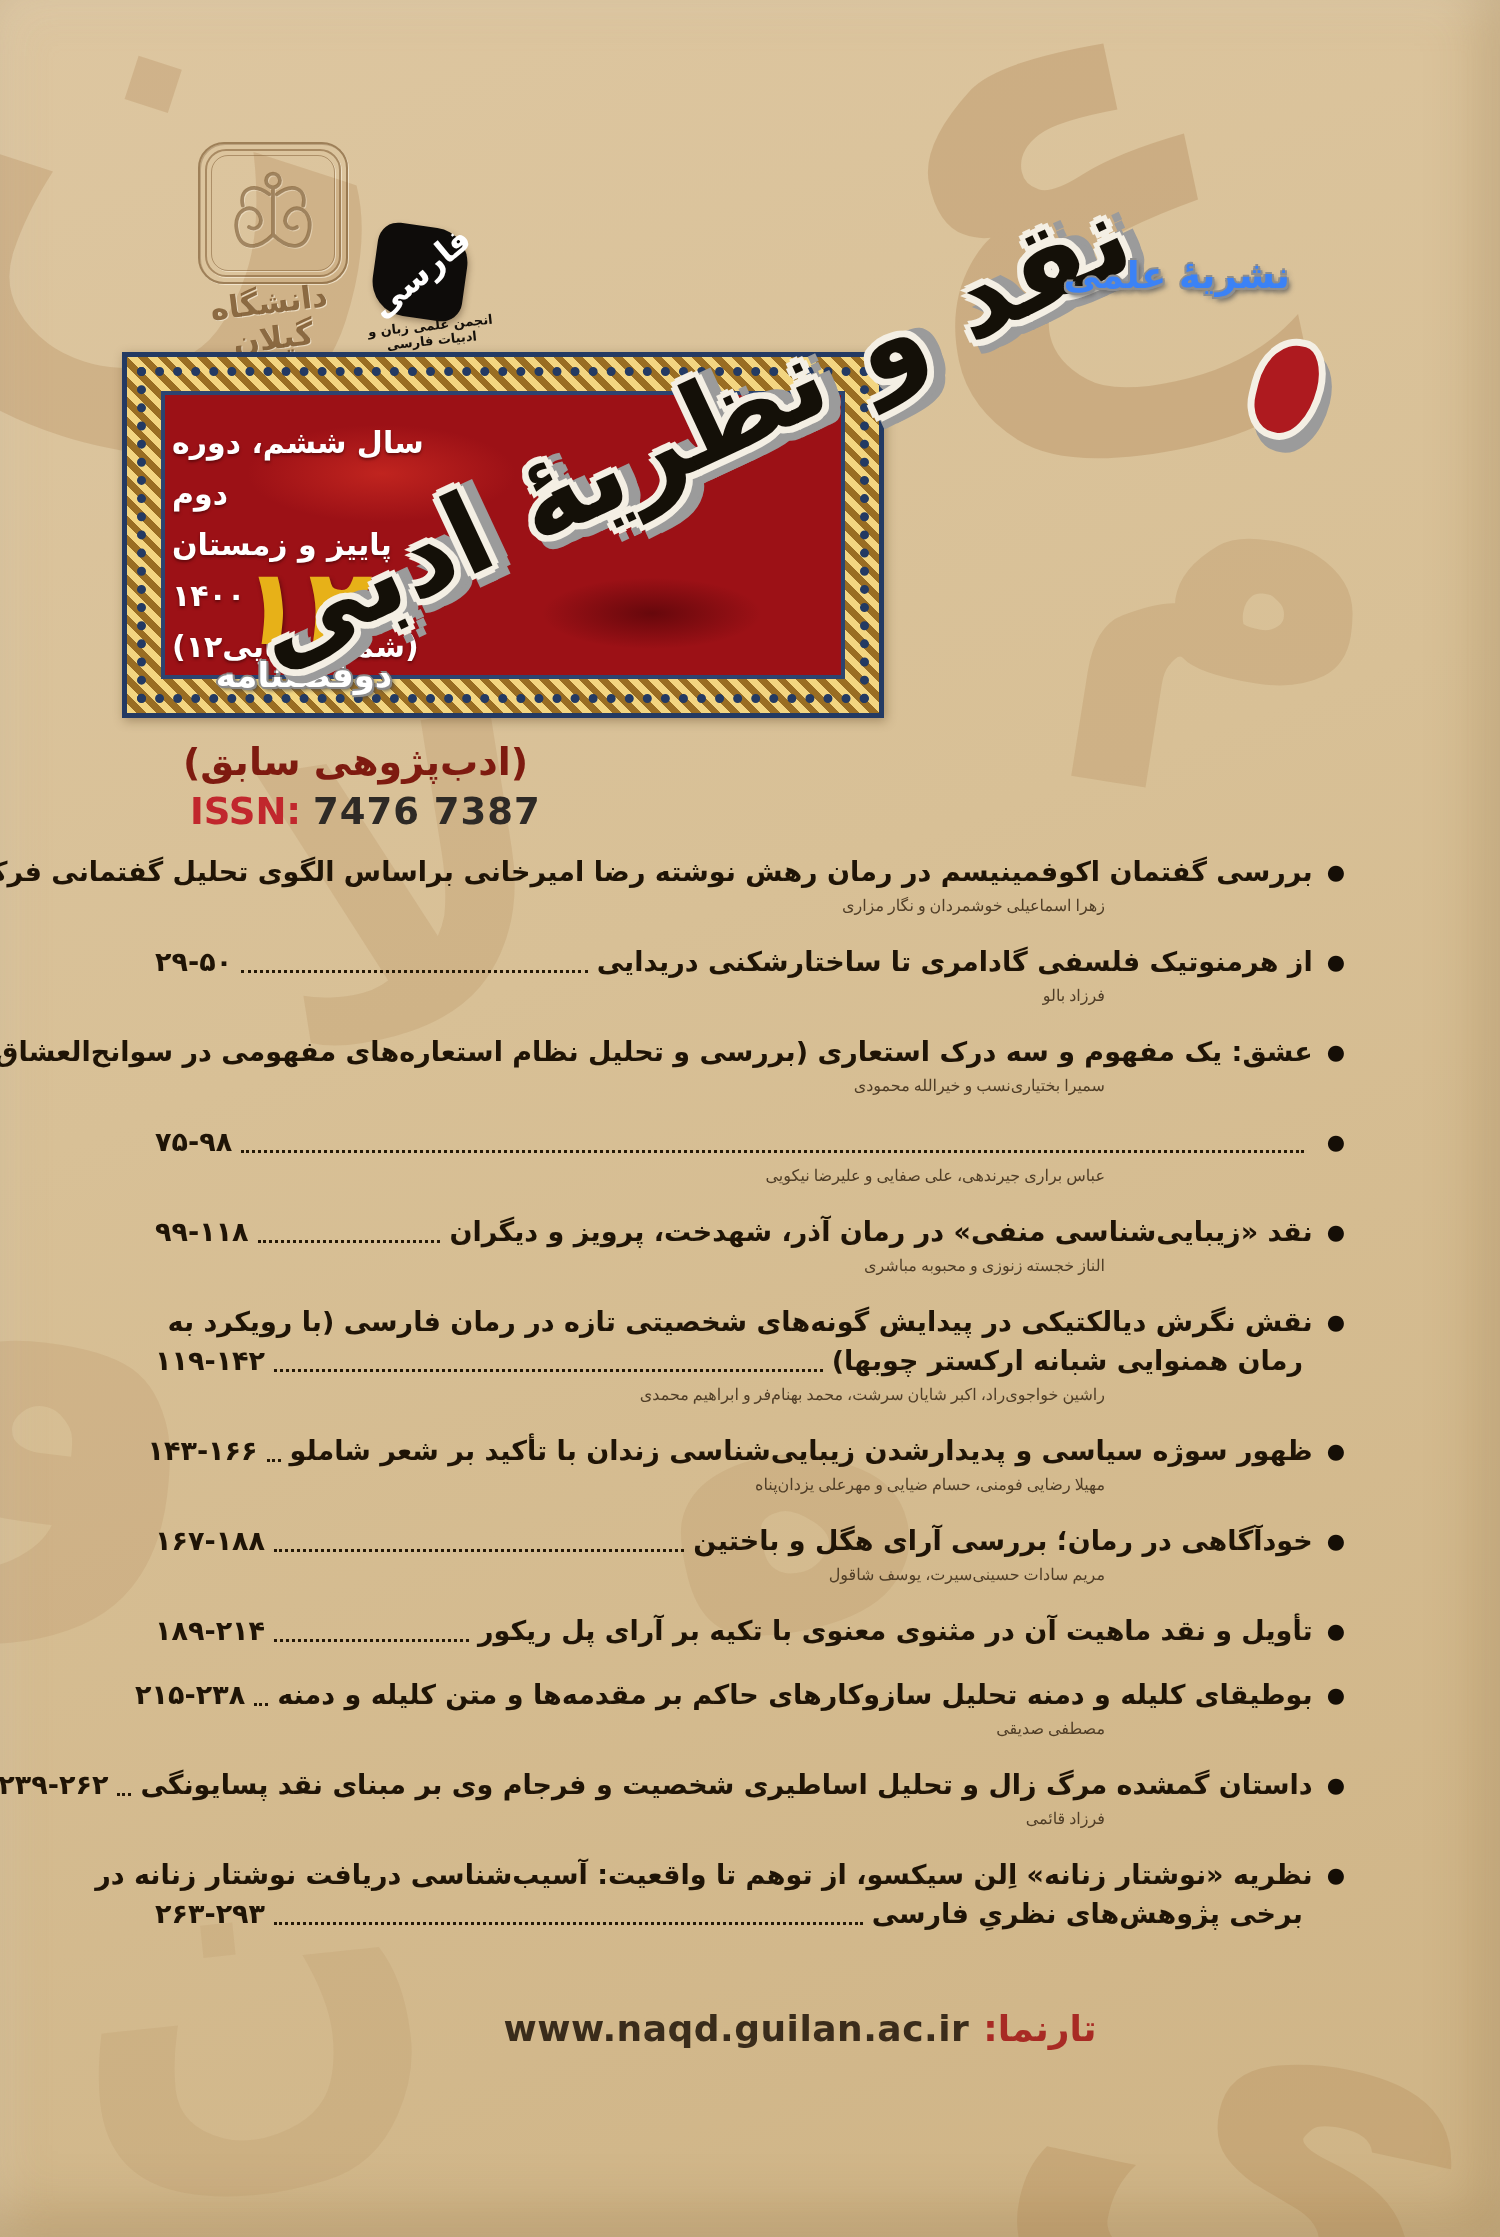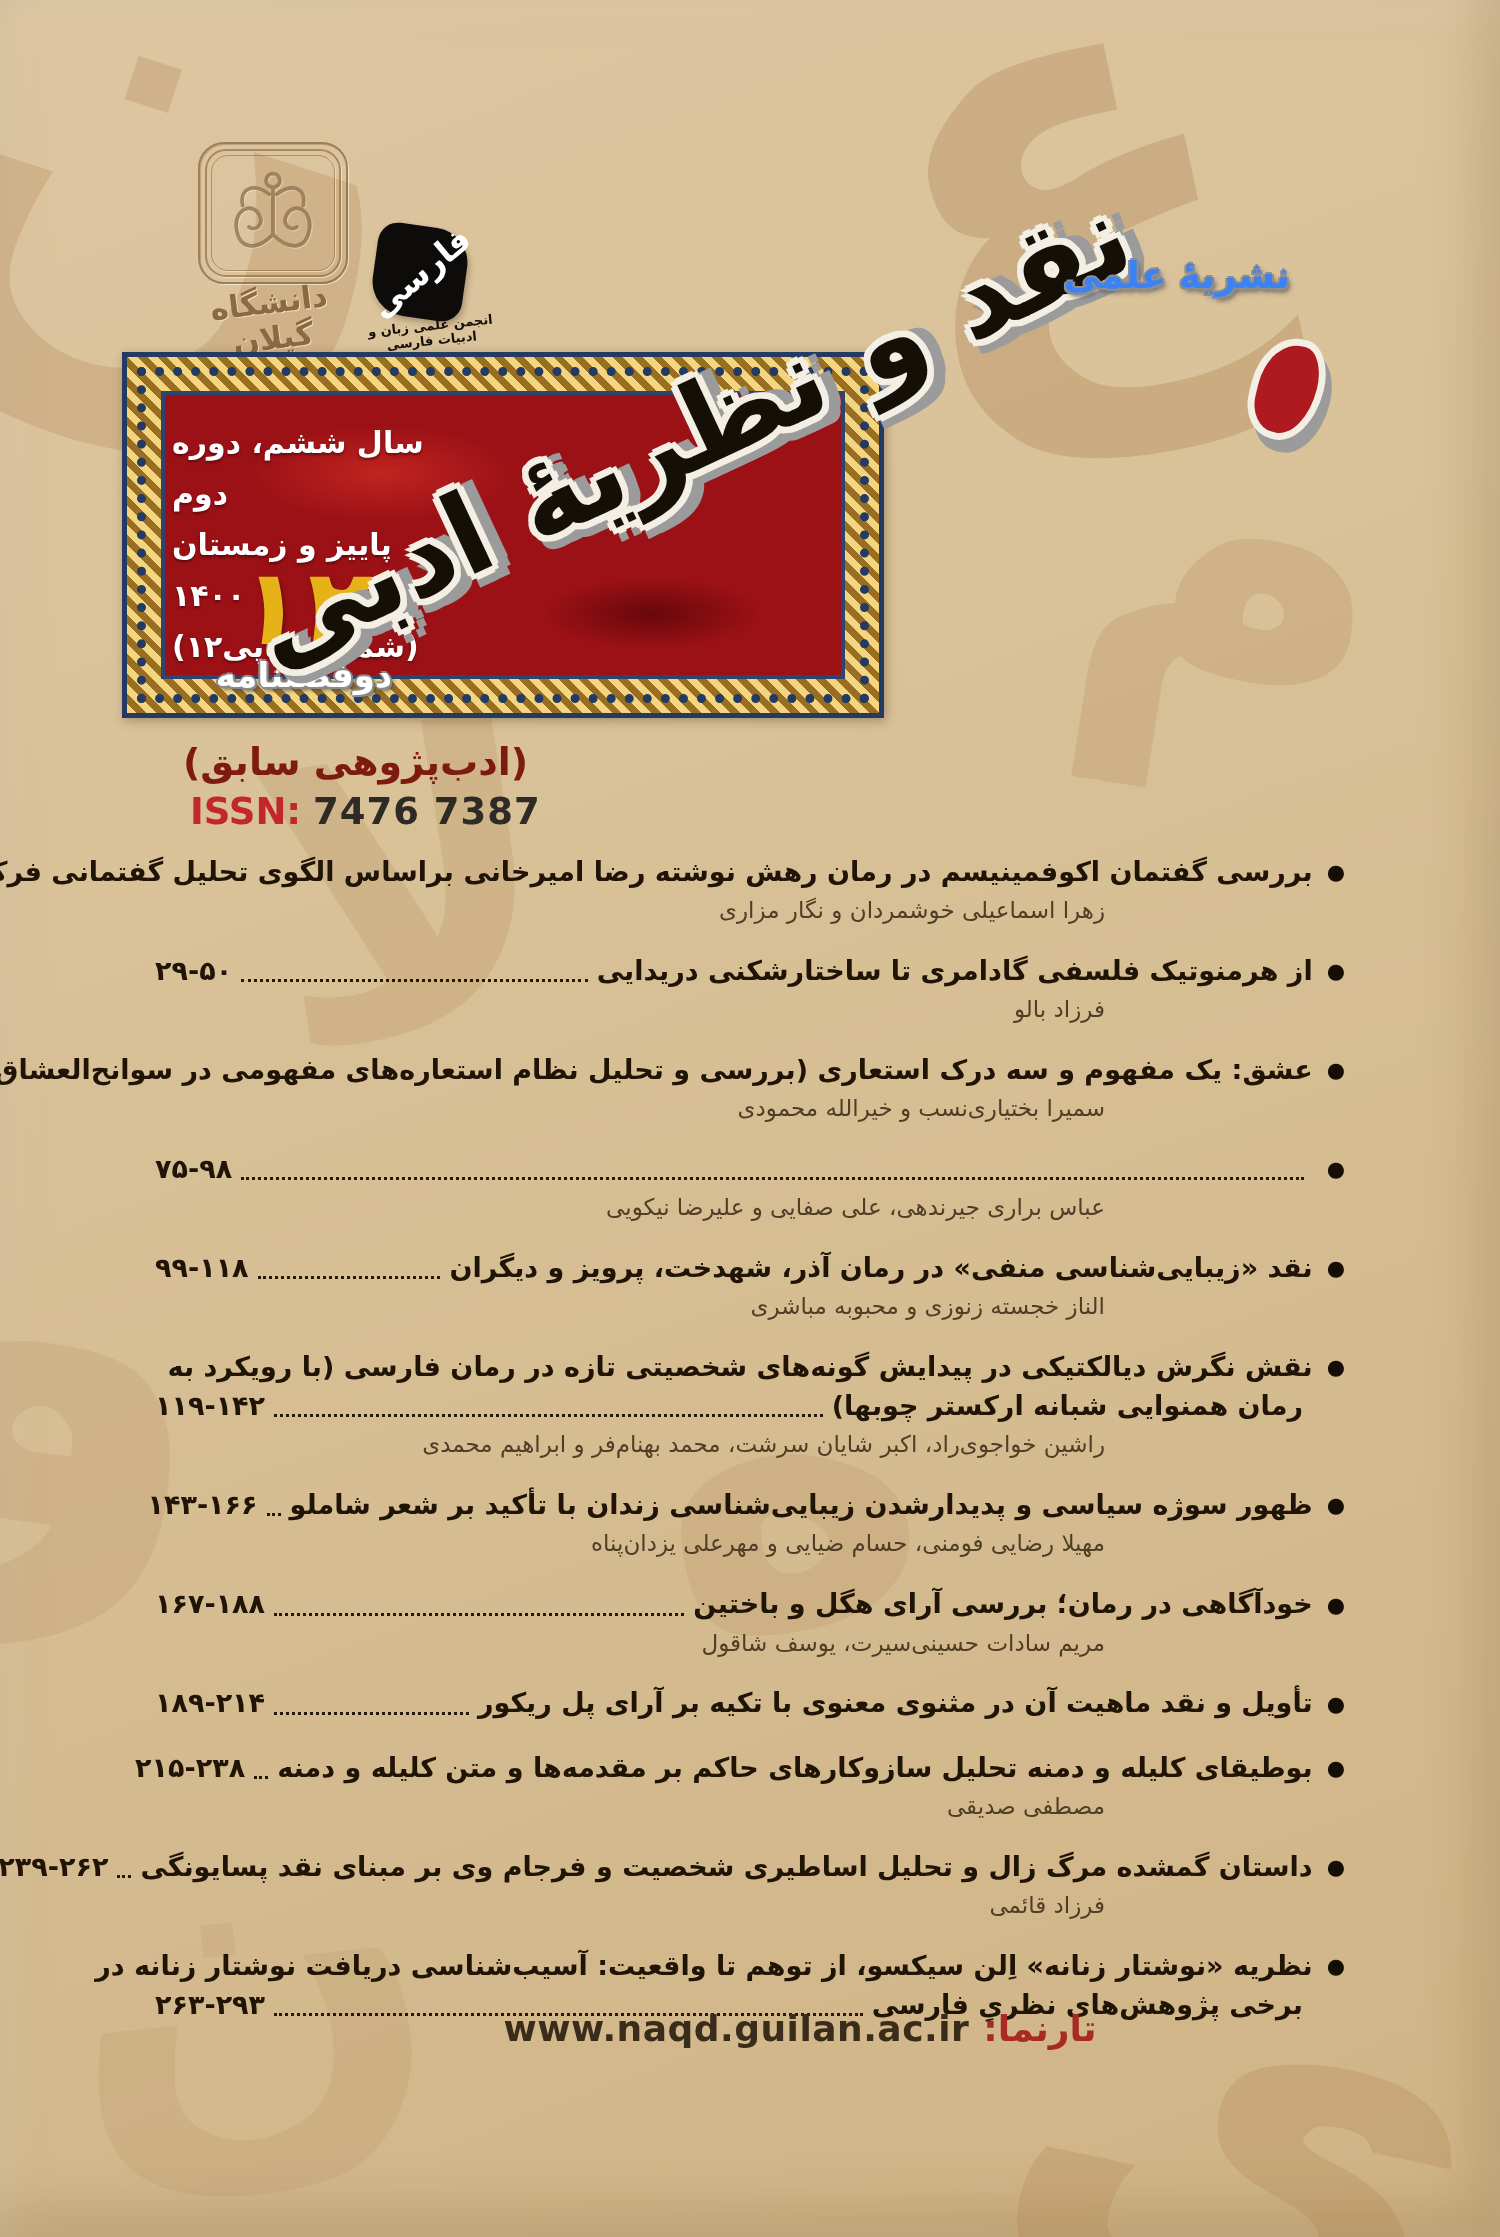--- a/index.html
+++ b/index.html
@@ -76,21 +76,21 @@
   .issn-line .issn-value{color:#2e2a26;font-weight:bold;letter-spacing:1px;}
   
   .toc{position:absolute;left:155px;top:852px;width:1190px;z-index:2;direction:rtl;}
   .entry{margin-bottom:25px;}
   .t-line,.t-line2{display:flex;align-items:flex-end;font-size:27px;font-weight:bold;color:#1f1406;line-height:1.45;}
   .t-line2{padding-right:42px;}
   .bullet{font-size:21px;line-height:1;margin-bottom:8px;margin-left:14px;color:#150e06;}
   .t-text,.t-text2{white-space:nowrap;}
   .leader{flex:1 1 auto;min-width:14px;border-bottom:3.5px dotted #241807;margin:0 9px;transform:translateY(-8px);}
   .pages{white-space:nowrap;font-weight:bold;color:#1f1406;}
-  .authors{font-size:23px;color:#4f3d26;margin:5px 240px 0 0;line-height:1.3;}
+  .authors{font-size:16px;color:#4f3d26;margin:5px 240px 0 0;line-height:1.3;font-family:Liberation Serif, serif;}
   
   .site-line{position:absolute;left:50px;top:2008px;width:1500px;z-index:2;direction:rtl;
     display:flex;justify-content:center;align-items:baseline;gap:14px;font-size:36px;}
   .site-label{color:#a82a24;font-weight:bold;}
   .site-url{color:#3a2c1b;font-weight:bold;letter-spacing:.5px;}
 </style>
 </head>
 <body>
 
 <div class="wm wm1">ن</div>

